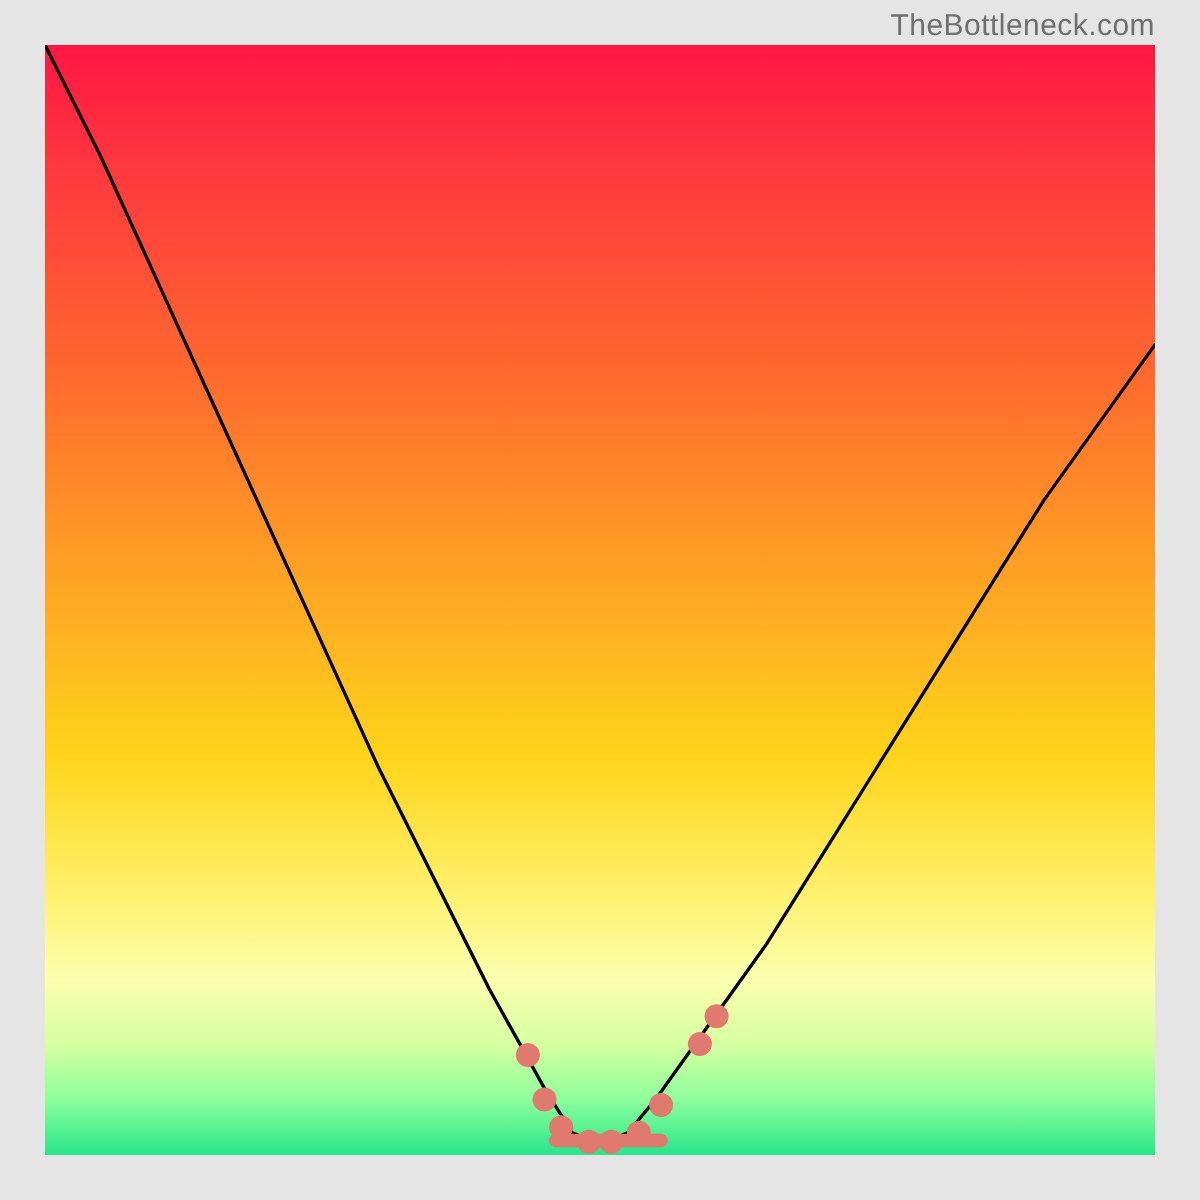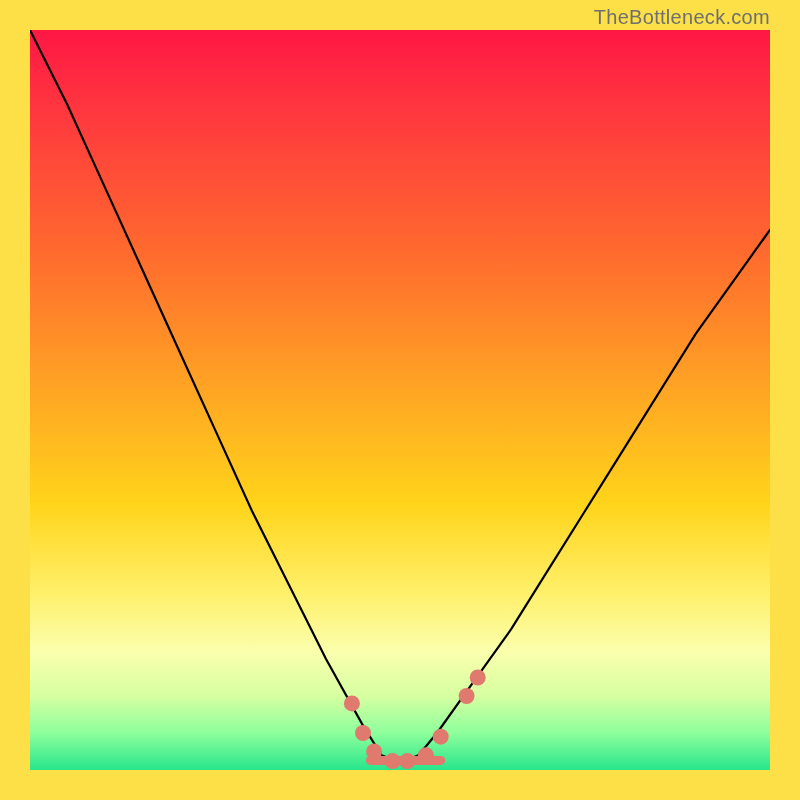--- a/index.html
+++ b/index.html
@@ -8,21 +8,21 @@
     width: 800px;
     height: 800px;
     overflow: hidden;
     background: #000;
     font-family: Arial, Helvetica, sans-serif;
   }
   .frame {
     position: relative;
     width: 800px;
     height: 800px;
-    background: #fde047;
+    background: #e5e5e5;
   }
   .plot-area {
     position: absolute;
     left: 30px;
     top: 30px;
     width: 740px;
     height: 740px;
     
     background: linear-gradient(
       to bottom,

